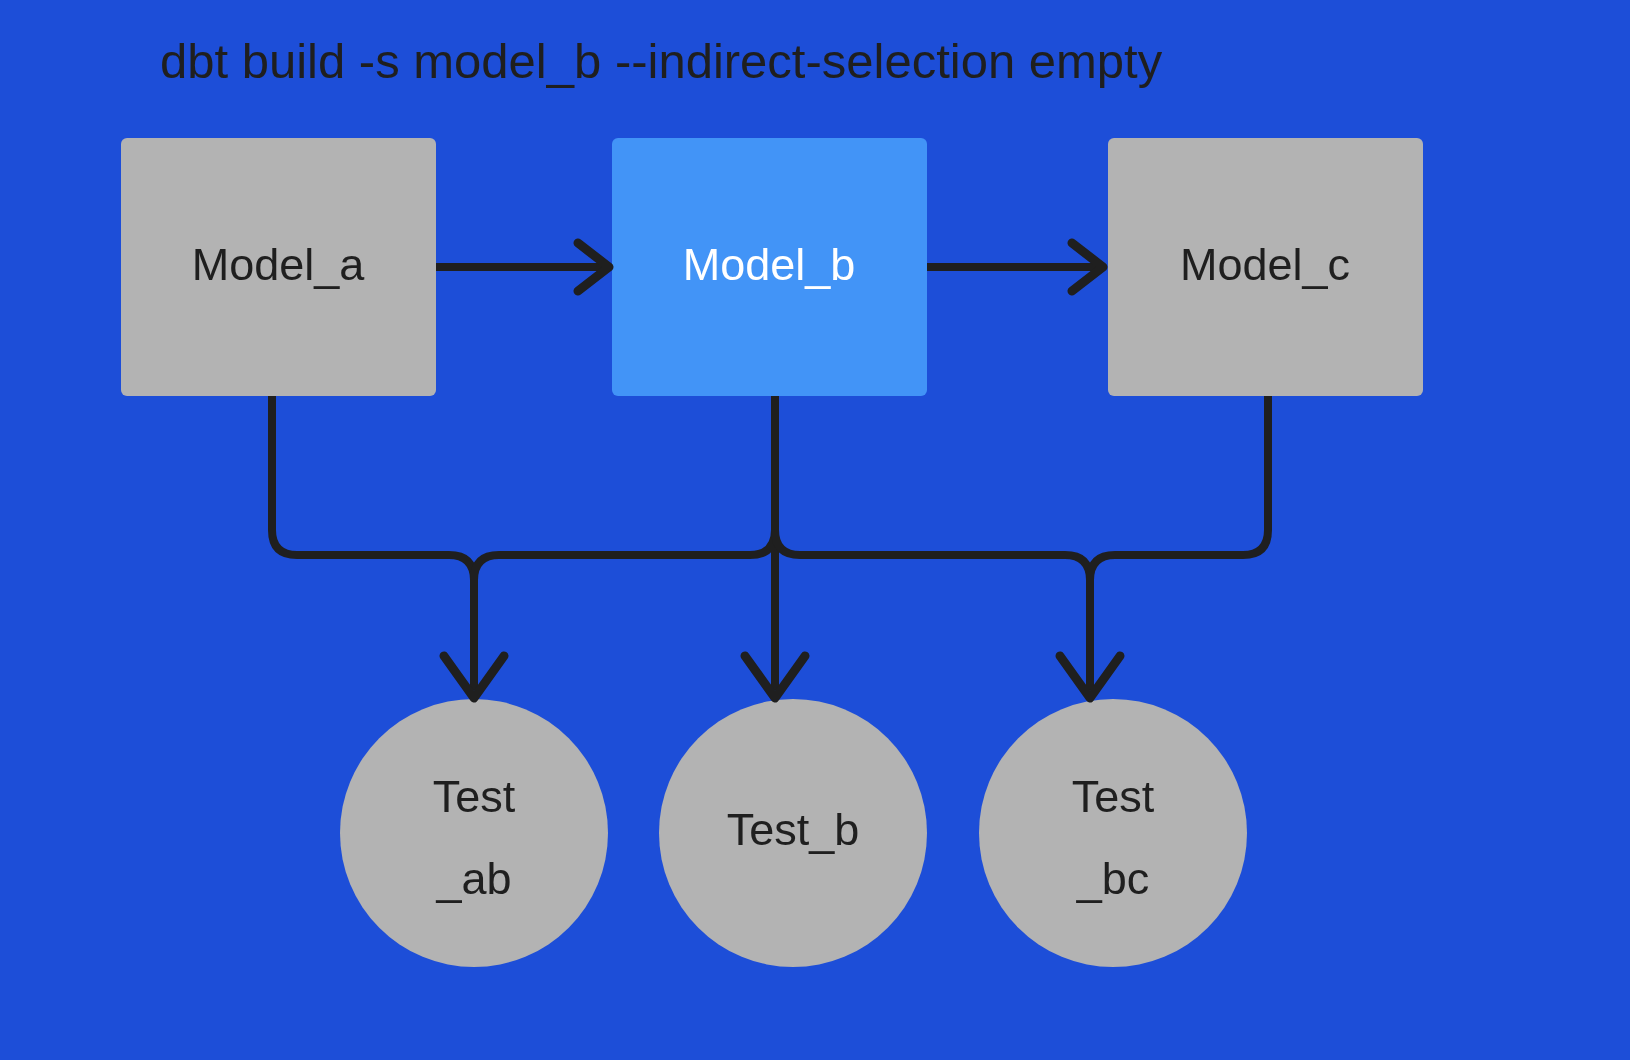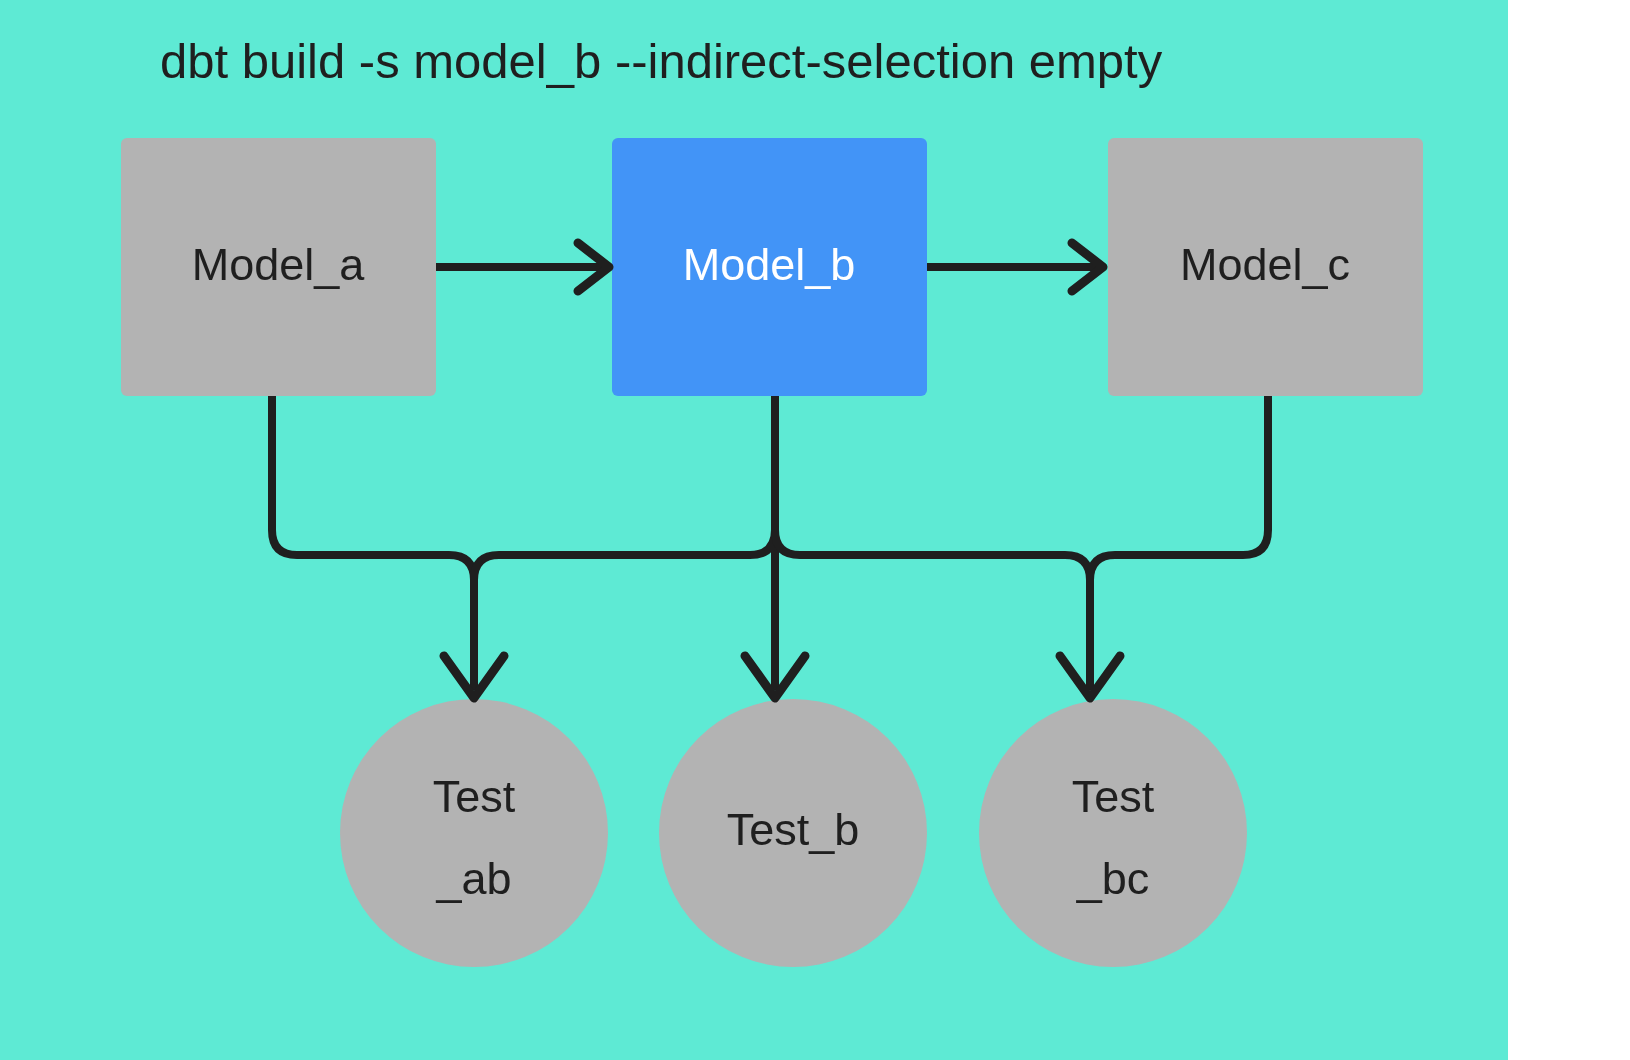--- a/index.html
+++ b/index.html
@@ -5,23 +5,23 @@
   html, body {
     margin: 0;
     padding: 0;
     background: #ffffff;
   }
   body {
     font-family: "Liberation Sans", sans-serif;
   }
   #canvas {
     position: relative;
-    width: 1508px;
+    width: 1630px;
     height: 1060px;
-    background: #5eead4;
+    background: #1d4ed8;
     overflow: hidden;
   }
   #diagram-svg {
     position: absolute;
     left: 0;
     top: 0;
     width: 1630px;
     height: 1060px;
   }
   .title-text {

